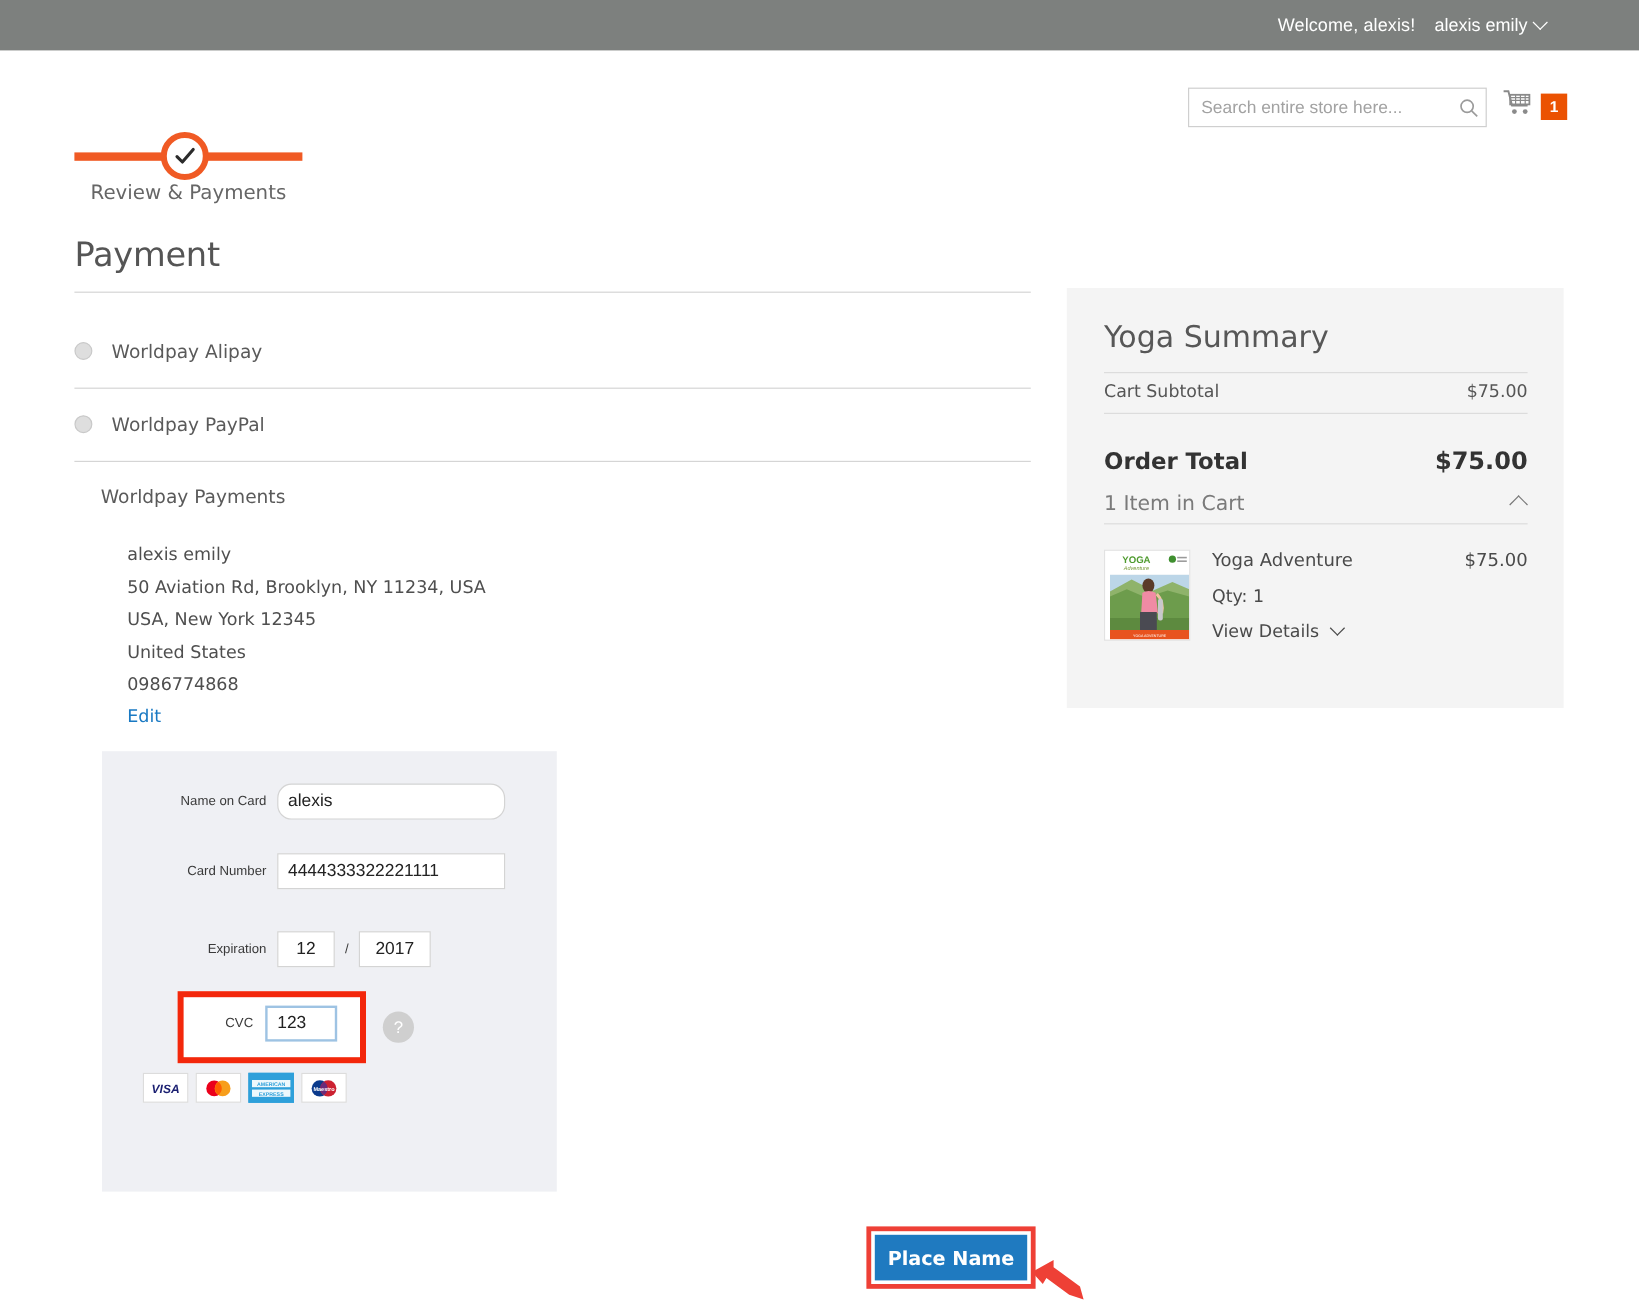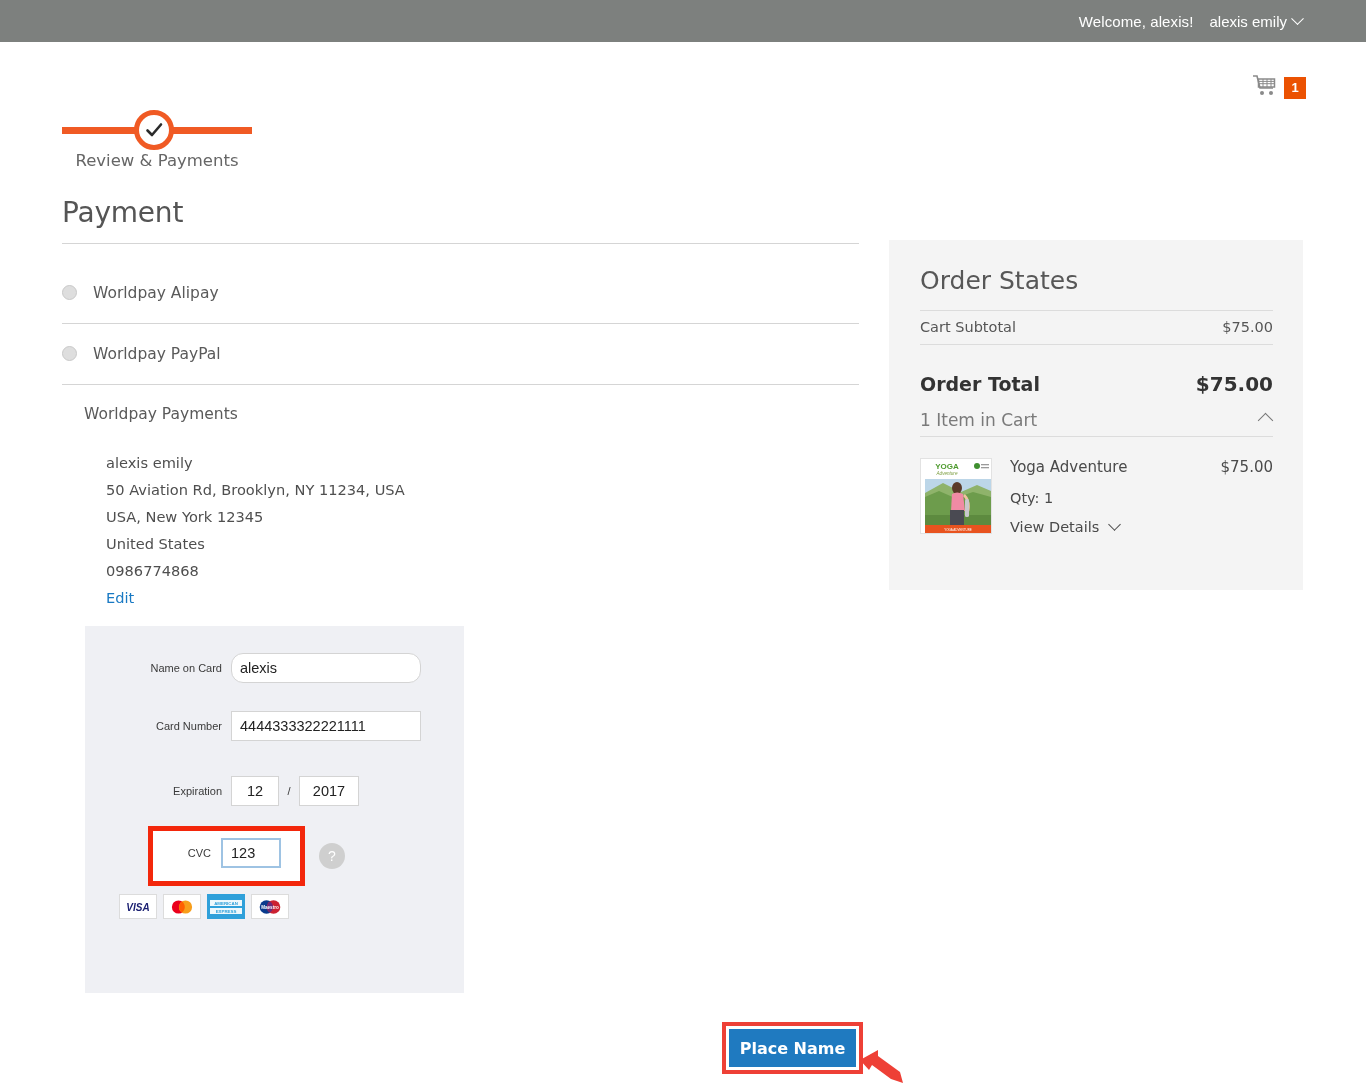--- a/index.html
+++ b/index.html
@@ -12,21 +12,21 @@
     -webkit-font-smoothing: antialiased;
   }
   .page { position: relative; width: 1366px; height: 1092px; overflow: hidden; }
 
   
   .topbar {
     position: absolute; left: 0; top: 0; width: 1366px; height: 42px;
     background: #7d807e;
   }
   .topbar-inner {
-    position: absolute; right: 64px; top: 0; height: 42px;
+    position: absolute; right: 78px; top: 0; height: 42px;
     display: flex; align-items: center; gap: 16px;
   }
   .welcome-text {
     color: #ffffff; font-size: 15px; letter-spacing: 0.1px;
     font-family: "Liberation Sans", sans-serif;
   }
   .account-link {
     color: #ffffff; font-size: 15px; display: flex; align-items: center; gap: 6px;
     cursor: pointer;
   }
@@ -224,20 +224,29 @@
   <div class="topbar">
     <div class="topbar-inner">
       <span class="welcome-text">Welcome, alexis!</span>
       <span class="account-link">
         <span>alexis emily</span>
         <span class="caret-down"></span>
       </span>
     </div>
   </div>
 
+  <div class="search-wrap">
+    <input class="search-input" type="text" placeholder="Search entire store here..." style="">
+    <span class="search-icon">
+      <svg width="16" height="16" viewBox="0 0 16 16">
+        <circle cx="6.6" cy="6.6" r="5.1" fill="none" stroke="#9b9b9b" stroke-width="1.4"></circle>
+        <line x1="10.4" y1="10.4" x2="15" y2="15" stroke="#9b9b9b" stroke-width="1.4"></line>
+      </svg>
+    </span>
+  </div>
 
   <div class="cart-area">
     <span>
       <svg width="27" height="24" viewBox="0 0 27 24">
         <path d="M1 2 L5 2 L8 14 L21 14" fill="none" stroke="#8a8a8a" stroke-width="1.6"></path>
         <rect x="6.5" y="5" width="16" height="8" fill="none" stroke="#8a8a8a" stroke-width="1.5"></rect>
         <line x1="6.5" y1="7.4" x2="22.5" y2="7.4" stroke="#8a8a8a" stroke-width="1"></line>
         <line x1="6.5" y1="9.7" x2="22.5" y2="9.7" stroke="#8a8a8a" stroke-width="1"></line>
         <line x1="11" y1="5" x2="11" y2="13" stroke="#8a8a8a" stroke-width="1"></line>
         <line x1="15" y1="5" x2="15" y2="13" stroke="#8a8a8a" stroke-width="1"></line>
@@ -336,21 +345,21 @@
       <svg width="34" height="18" viewBox="0 0 34 18">
         <circle cx="13.5" cy="9" r="6.8" fill="#0a3a8c"></circle>
         <circle cx="20.5" cy="9" r="6.8" fill="#cc2131"></circle>
         <path d="M17 3.4a6.8 6.8 0 0 0 0 11.2 6.8 6.8 0 0 0 0-11.2z" fill="#6b2b7a"></path>
         <text x="17" y="11" font-family="'Liberation Sans',sans-serif" font-size="4.6" font-weight="bold" fill="#ffffff" text-anchor="middle">Maestro</text>
       </svg>
     </span>
   </div>
 
   <div class="summary">
-    <div class="summary-title">Order States</div>
+    <div class="summary-title">Yoga Summary</div>
     <div class="sum-hr" style="top:70px;"></div>
 
     <div class="sum-row" style="top:79px;">
       <span class="sum-label-sm">Cart Subtotal</span>
       <span class="sum-val-sm">$75.00</span>
     </div>
     <div class="sum-hr" style="top:104px;"></div>
 
     <div class="sum-row" style="top:120px;margin-top:12px;">
       <span class="sum-label-lg">Order Total</span>

